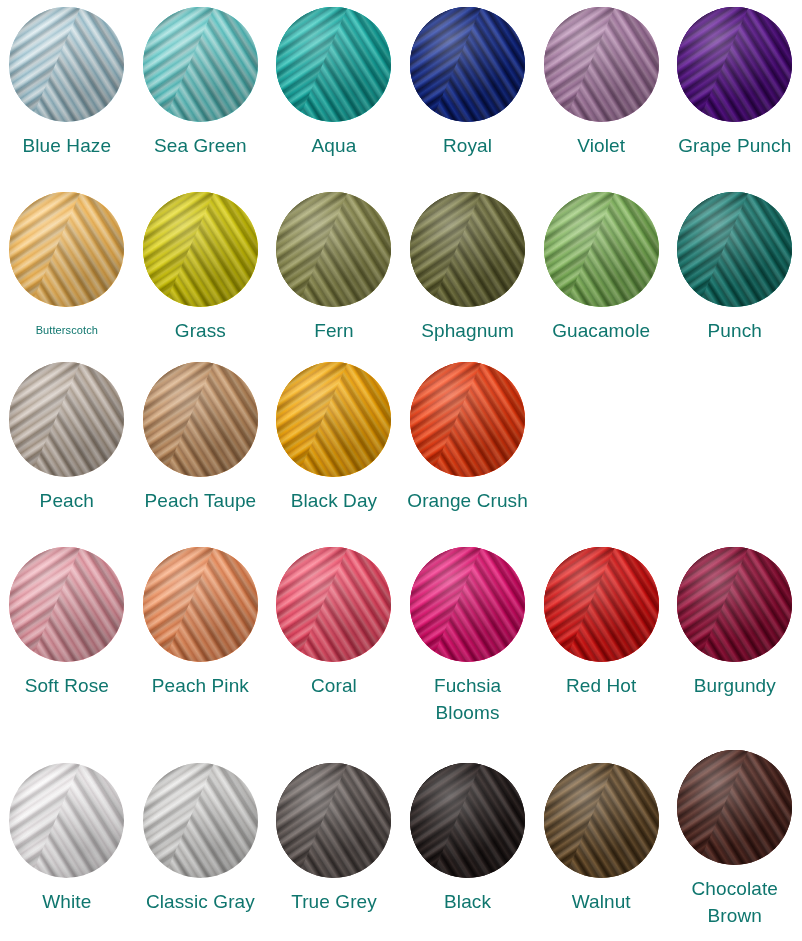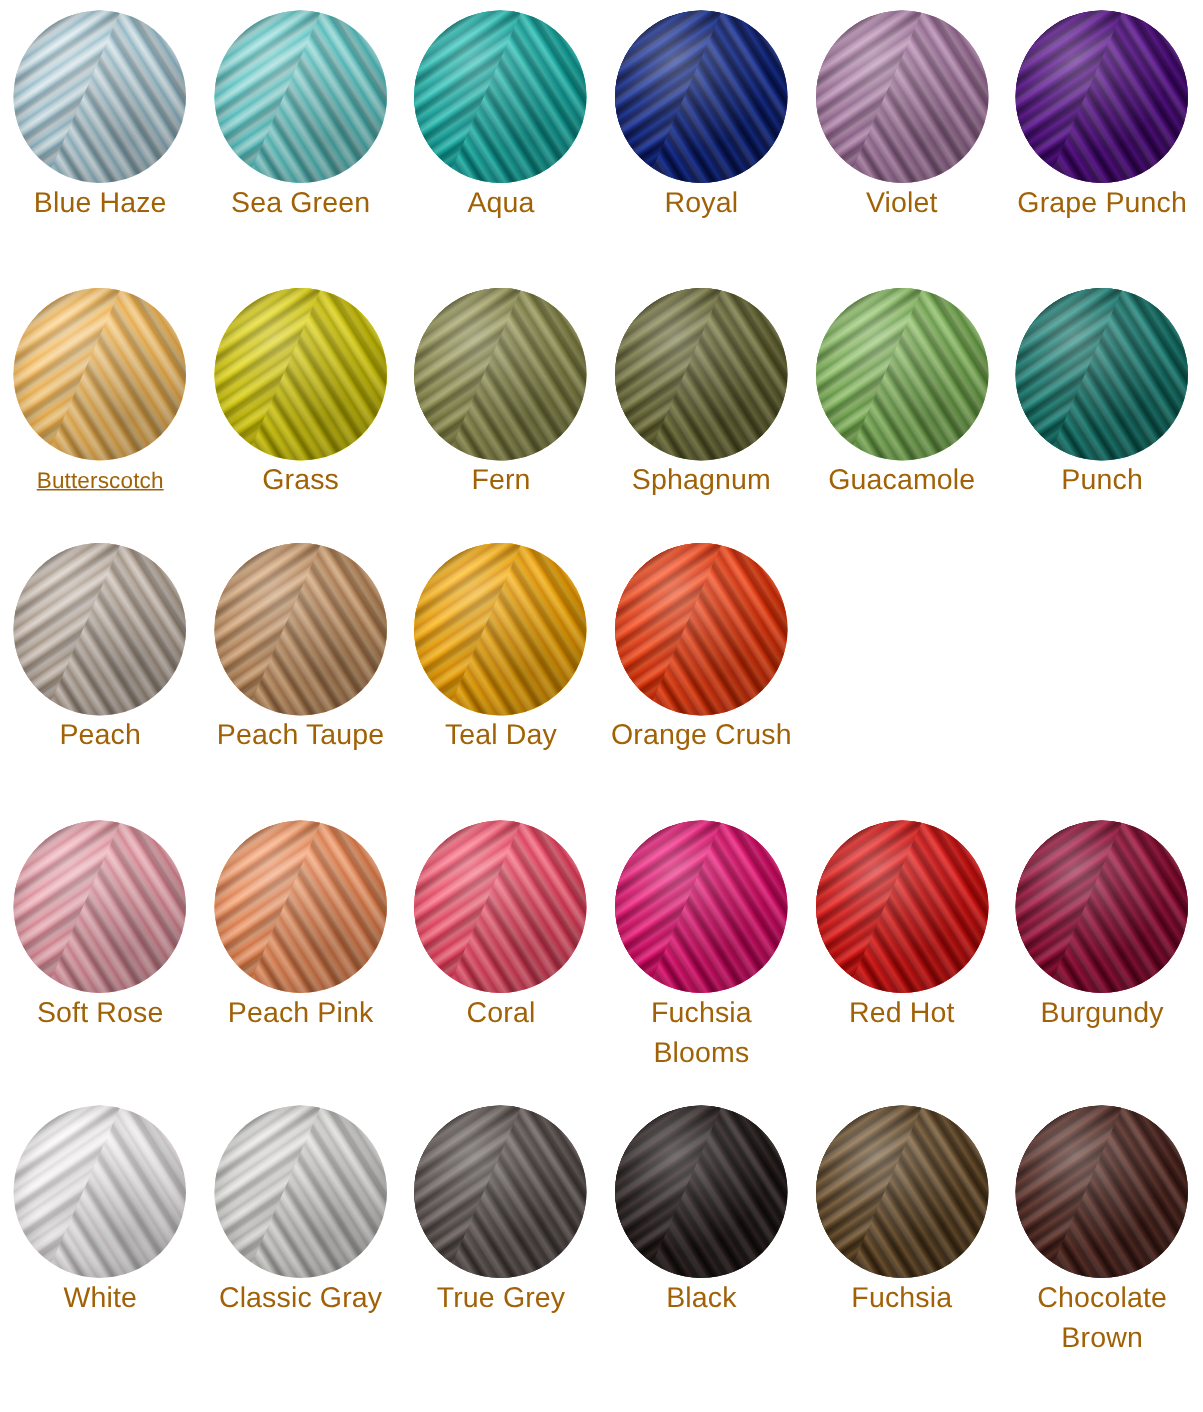--- a/index.html
+++ b/index.html
@@ -28,21 +28,21 @@
     display: flex;
     flex-direction: row;
     width: 802px;
   }
 
   
   .swatch-row.r0 { height: 185px; }
   .swatch-row.r1 { height: 170px; }
   .swatch-row.r2 { height: 185px; }
   .swatch-row.r3 { height: 190px; }
-  .swatch-row.r4 { height: 211px; }
+  .swatch-row.r4 { height: 211px; align-items: center; }
 
   .swatch {
     width: 133.6px;
     display: flex;
     flex-direction: column;
     align-items: center;
     box-sizing: border-box;
   }
 
   .ball-wrap {
@@ -99,29 +99,30 @@
   }
   .ball .vignette {
     position: absolute;
     inset: 0;
     border-radius: 50%;
     box-shadow: inset 0 0 14px 3px rgba(0,0,0,0.16);
     pointer-events: none;
   }
 
   .label {
+    margin-top: 10px;
     font-size: 19px;
     line-height: 27px;
     text-align: center;
-    color: #a16207;
+    color: #0f766e;
     letter-spacing: 0.1px;
     max-width: 128px;
     word-wrap: break-word;
   }
-  .label.small { font-size: 15px; text-decoration: underline; }
+  .label.small { font-size: 11px; }
 </style>
 </head>
 <body>
 
 <div id="chart">
     <div class="swatch-row r0">
       <div class="swatch">
         <div class="ball-wrap">
           <div class="ball" style="background: rgb(188, 215, 224);">
             <div class="tex strands-a" style="background: repeating-linear-gradient(90deg, rgba(0, 0, 0, 0.22) 0px, rgba(0, 0, 0, 0) 5px, rgba(255, 255, 255, 0.13) 9px, rgba(0, 0, 0, 0) 13px, rgba(0, 0, 0, 0.22) 17.5px), repeating-linear-gradient(90deg, rgb(143, 185, 201) 0px, rgb(188, 215, 224) 2px, rgb(227, 240, 244) 4.2px, rgb(188, 215, 224) 6.4px, rgb(143, 185, 201) 8.6px);"></div>
@@ -311,21 +312,21 @@
         <div class="ball-wrap">
           <div class="ball" style="background: rgb(249, 168, 0);">
             <div class="tex strands-a" style="background: repeating-linear-gradient(90deg, rgba(0, 0, 0, 0.22) 0px, rgba(0, 0, 0, 0) 5px, rgba(255, 255, 255, 0.13) 9px, rgba(0, 0, 0, 0) 13px, rgba(0, 0, 0, 0.22) 17.5px), repeating-linear-gradient(90deg, rgb(216, 138, 0) 0px, rgb(249, 168, 0) 2px, rgb(255, 194, 47) 4.2px, rgb(249, 168, 0) 6.4px, rgb(216, 138, 0) 8.6px);"></div>
             <div class="wedge">
               <div class="tex strands-b" style="background: repeating-linear-gradient(90deg, rgba(0, 0, 0, 0.22) 0px, rgba(0, 0, 0, 0) 5px, rgba(255, 255, 255, 0.13) 9px, rgba(0, 0, 0, 0) 13px, rgba(0, 0, 0, 0.22) 17.5px), repeating-linear-gradient(90deg, rgb(216, 138, 0) 0px, rgb(249, 168, 0) 2px, rgb(255, 194, 47) 4.2px, rgb(249, 168, 0) 6.4px, rgb(216, 138, 0) 8.6px);"></div>
             </div>
             <div class="shade"></div>
             <div class="vignette"></div>
           </div>
         </div>
-        <div class="label">Teal Day</div>
+        <div class="label">Black Day</div>
       </div>
       <div class="swatch">
         <div class="ball-wrap">
           <div class="ball" style="background: rgb(241, 58, 13);">
             <div class="tex strands-a" style="background: repeating-linear-gradient(90deg, rgba(0, 0, 0, 0.22) 0px, rgba(0, 0, 0, 0) 5px, rgba(255, 255, 255, 0.13) 9px, rgba(0, 0, 0, 0) 13px, rgba(0, 0, 0, 0.22) 17.5px), repeating-linear-gradient(90deg, rgb(195, 38, 4) 0px, rgb(241, 58, 13) 2px, rgb(255, 92, 44) 4.2px, rgb(241, 58, 13) 6.4px, rgb(195, 38, 4) 8.6px);"></div>
             <div class="wedge">
               <div class="tex strands-b" style="background: repeating-linear-gradient(90deg, rgba(0, 0, 0, 0.22) 0px, rgba(0, 0, 0, 0) 5px, rgba(255, 255, 255, 0.13) 9px, rgba(0, 0, 0, 0) 13px, rgba(0, 0, 0, 0.22) 17.5px), repeating-linear-gradient(90deg, rgb(195, 38, 4) 0px, rgb(241, 58, 13) 2px, rgb(255, 92, 44) 4.2px, rgb(241, 58, 13) 6.4px, rgb(195, 38, 4) 8.6px);"></div>
             </div>
             <div class="shade"></div>
             <div class="vignette"></div>
@@ -471,21 +472,21 @@
         <div class="ball-wrap">
           <div class="ball" style="background: rgb(94, 69, 38);">
             <div class="tex strands-a" style="background: repeating-linear-gradient(90deg, rgba(0, 0, 0, 0.22) 0px, rgba(0, 0, 0, 0) 5px, rgba(255, 255, 255, 0.13) 9px, rgba(0, 0, 0, 0) 13px, rgba(0, 0, 0, 0.22) 17.5px), repeating-linear-gradient(90deg, rgb(64, 45, 21) 0px, rgb(94, 69, 38) 2px, rgb(134, 101, 60) 4.2px, rgb(94, 69, 38) 6.4px, rgb(64, 45, 21) 8.6px);"></div>
             <div class="wedge">
               <div class="tex strands-b" style="background: repeating-linear-gradient(90deg, rgba(0, 0, 0, 0.22) 0px, rgba(0, 0, 0, 0) 5px, rgba(255, 255, 255, 0.13) 9px, rgba(0, 0, 0, 0) 13px, rgba(0, 0, 0, 0.22) 17.5px), repeating-linear-gradient(90deg, rgb(64, 45, 21) 0px, rgb(94, 69, 38) 2px, rgb(134, 101, 60) 4.2px, rgb(94, 69, 38) 6.4px, rgb(64, 45, 21) 8.6px);"></div>
             </div>
             <div class="shade"></div>
             <div class="vignette"></div>
           </div>
         </div>
-        <div class="label">Fuchsia</div>
+        <div class="label">Walnut</div>
       </div>
       <div class="swatch">
         <div class="ball-wrap">
           <div class="ball" style="background: rgb(78, 38, 32);">
             <div class="tex strands-a" style="background: repeating-linear-gradient(90deg, rgba(0, 0, 0, 0.22) 0px, rgba(0, 0, 0, 0) 5px, rgba(255, 255, 255, 0.13) 9px, rgba(0, 0, 0, 0) 13px, rgba(0, 0, 0, 0.22) 17.5px), repeating-linear-gradient(90deg, rgb(51, 22, 17) 0px, rgb(78, 38, 32) 2px, rgb(107, 58, 48) 4.2px, rgb(78, 38, 32) 6.4px, rgb(51, 22, 17) 8.6px);"></div>
             <div class="wedge">
               <div class="tex strands-b" style="background: repeating-linear-gradient(90deg, rgba(0, 0, 0, 0.22) 0px, rgba(0, 0, 0, 0) 5px, rgba(255, 255, 255, 0.13) 9px, rgba(0, 0, 0, 0) 13px, rgba(0, 0, 0, 0.22) 17.5px), repeating-linear-gradient(90deg, rgb(51, 22, 17) 0px, rgb(78, 38, 32) 2px, rgb(107, 58, 48) 4.2px, rgb(78, 38, 32) 6.4px, rgb(51, 22, 17) 8.6px);"></div>
             </div>
             <div class="shade"></div>
             <div class="vignette"></div>

